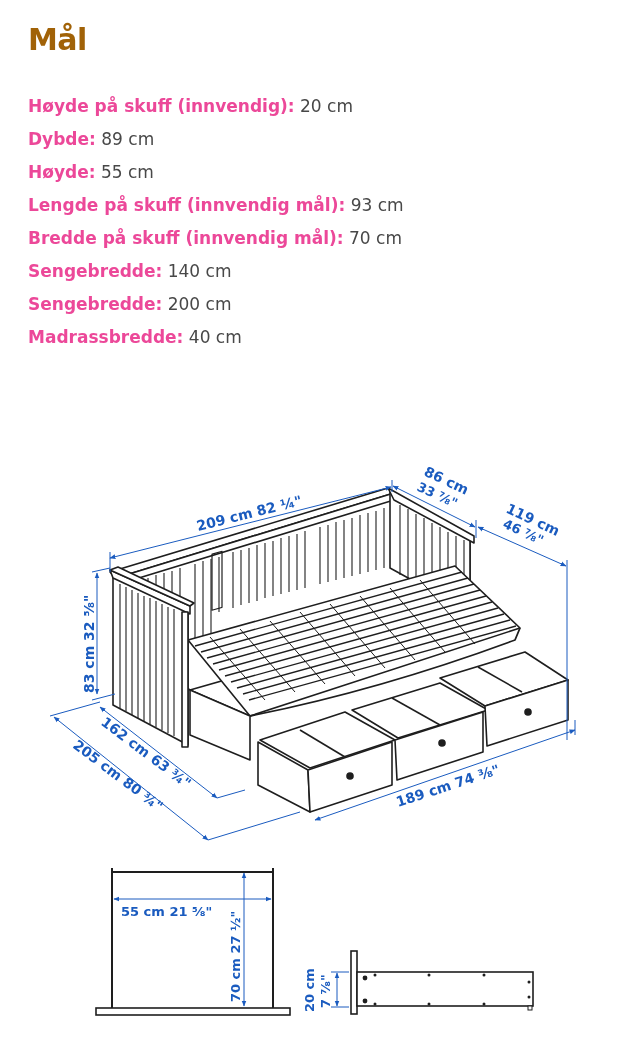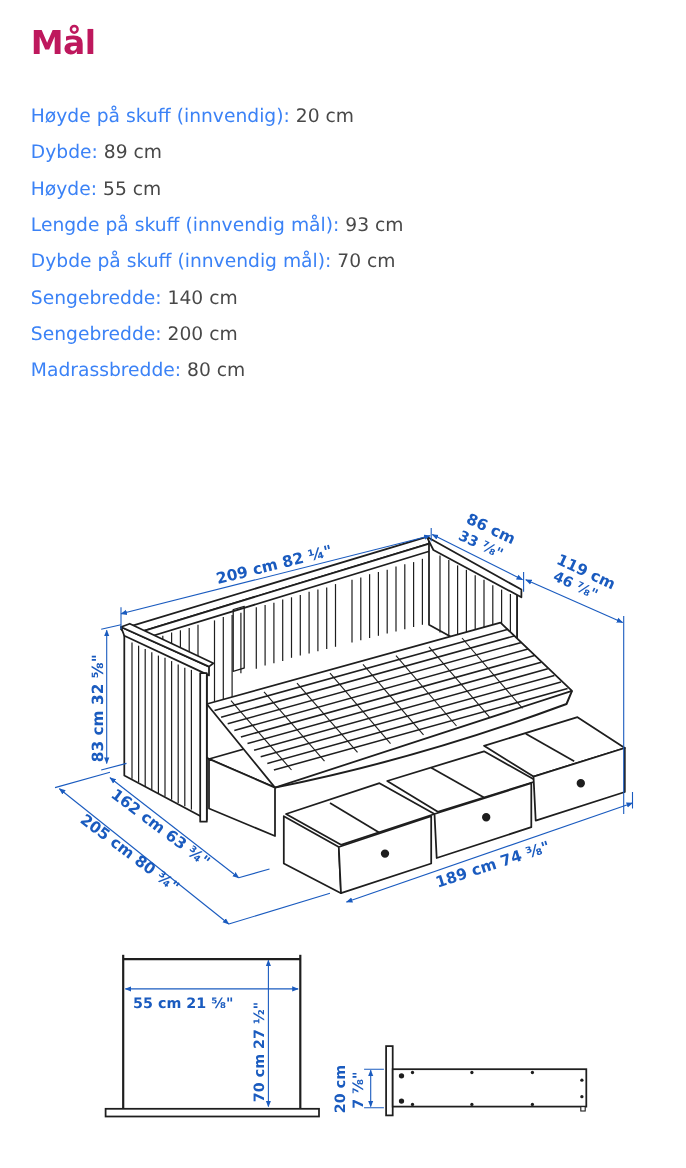--- a/index.html
+++ b/index.html
@@ -1,40 +1,40 @@
 <!DOCTYPE html>
 <html><head>
   <meta charset="utf-8">
   <style>
     html, body { margin: 0; padding: 0; background: #ffffff; }
     body { width: 624px; height: 1062px; overflow: hidden; position: relative;
            font-family: "DejaVu Sans", "Liberation Sans", sans-serif; color: #484848; }
     .title { position: absolute; left: 28px; top: 22px; margin: 0;
-             font-size: 30px; font-weight: bold; color: #be185d; letter-spacing: -0.5px; }
+             font-size: 30px; font-weight: bold; color: #a16207; letter-spacing: -0.5px; }
     .specs { position: absolute; left: 28px; top: 90px; margin: 0; padding: 0; list-style: none; }
     .specs li { font-size: 17px; line-height: 33px; height: 33px; white-space: nowrap; color: #484848; }
-    .specs .lbl { font-weight: normal; color: #3b82f6; }
+    .specs .lbl { font-weight: bold; color: #ec4899; }
     .specs .val { font-weight: normal; }
     .diagram { position: absolute; left: 0; top: 430px; width: 624px; height: 632px; }
     .dim-text { font-family: "DejaVu Sans", sans-serif; font-weight: bold; fill: #1a5bbf; }
   </style>
 </head>
 <body>
 
 <h1 class="title">Mål</h1>
 
 <ul class="specs">
   <li><span class="lbl">Høyde på skuff (innvendig):</span> <span class="val">20 cm</span></li>
   <li><span class="lbl">Dybde:</span> <span class="val">89 cm</span></li>
   <li><span class="lbl">Høyde:</span> <span class="val">55 cm</span></li>
   <li><span class="lbl">Lengde på skuff (innvendig mål):</span> <span class="val">93 cm</span></li>
-  <li><span class="lbl">Dybde på skuff (innvendig mål):</span> <span class="val">70 cm</span></li>
+  <li><span class="lbl">Bredde på skuff (innvendig mål):</span> <span class="val">70 cm</span></li>
   <li><span class="lbl">Sengebredde:</span> <span class="val">140 cm</span></li>
   <li><span class="lbl">Sengebredde:</span> <span class="val">200 cm</span></li>
-  <li><span class="lbl">Madrassbredde:</span> <span class="val">80 cm</span></li>
+  <li><span class="lbl">Madrassbredde:</span> <span class="val">40 cm</span></li>
 </ul>
 
 <svg class="diagram" viewBox="0 430 624 632" width="624" height="632" xmlns="http://www.w3.org/2000/svg">
   <defs>
     <marker id="arr" viewBox="0 0 10 10" refX="9" refY="5" markerWidth="6" markerHeight="6" orient="auto-start-reverse">
       <path d="M0,1 L10,5 L0,9 z" fill="#1a5bbf"></path>
     </marker>
   </defs>
 
   <g stroke="#1e1e1e" stroke-width="1.6" fill="#ffffff" stroke-linejoin="round">

